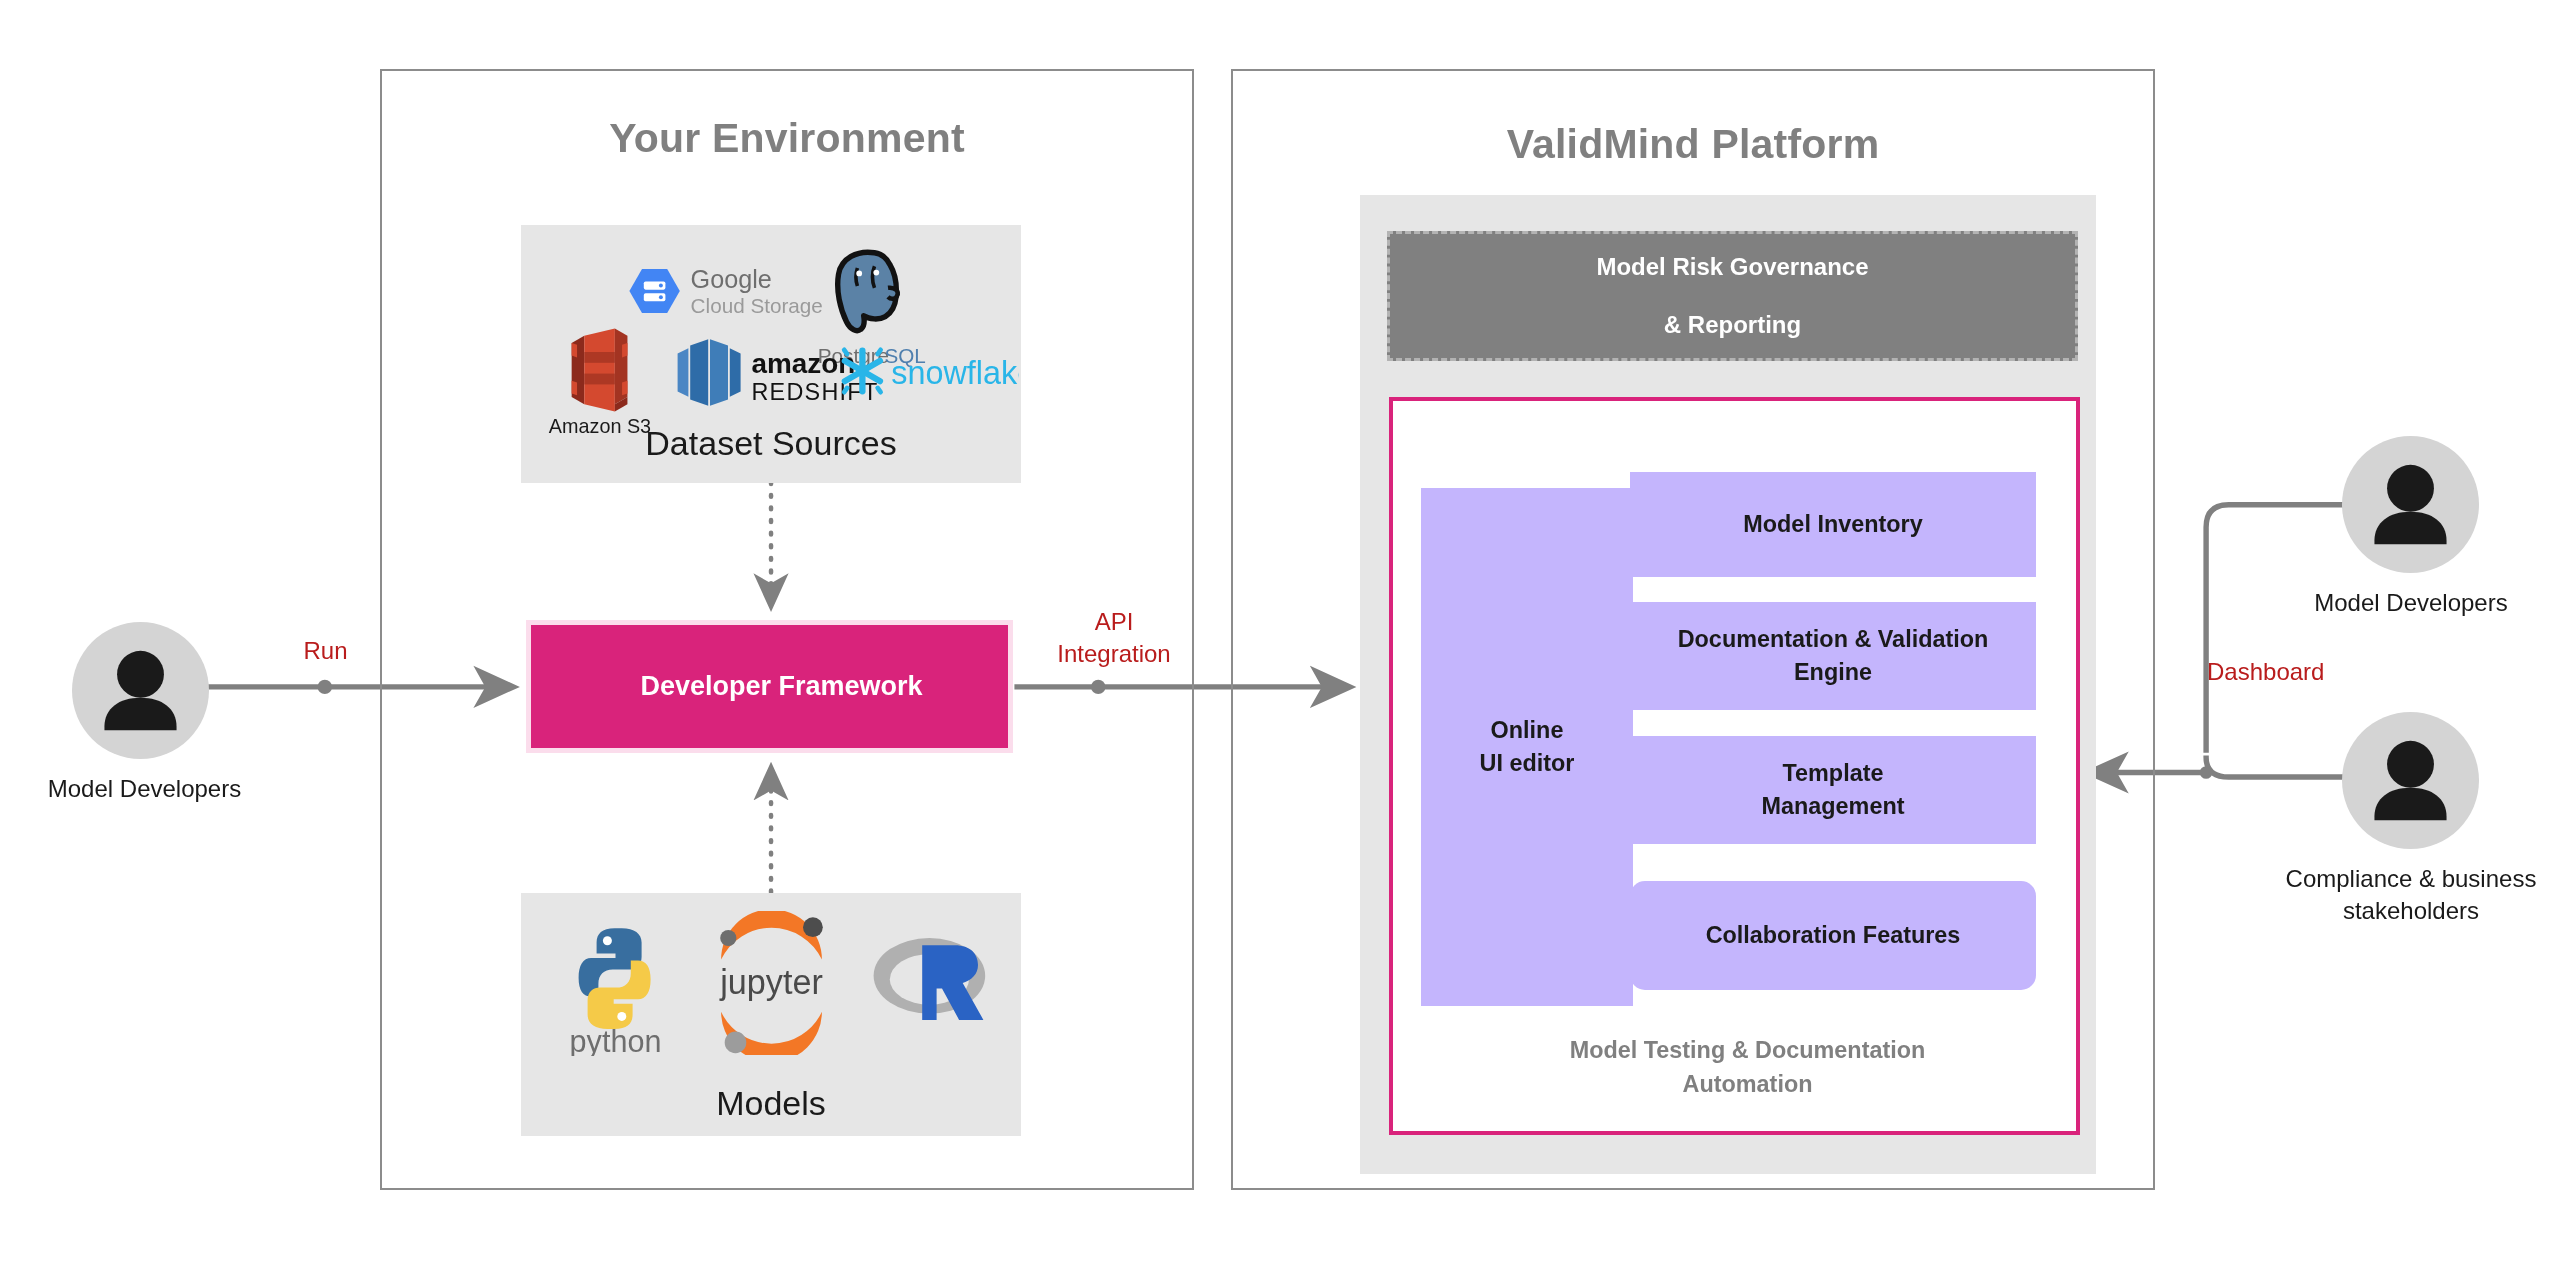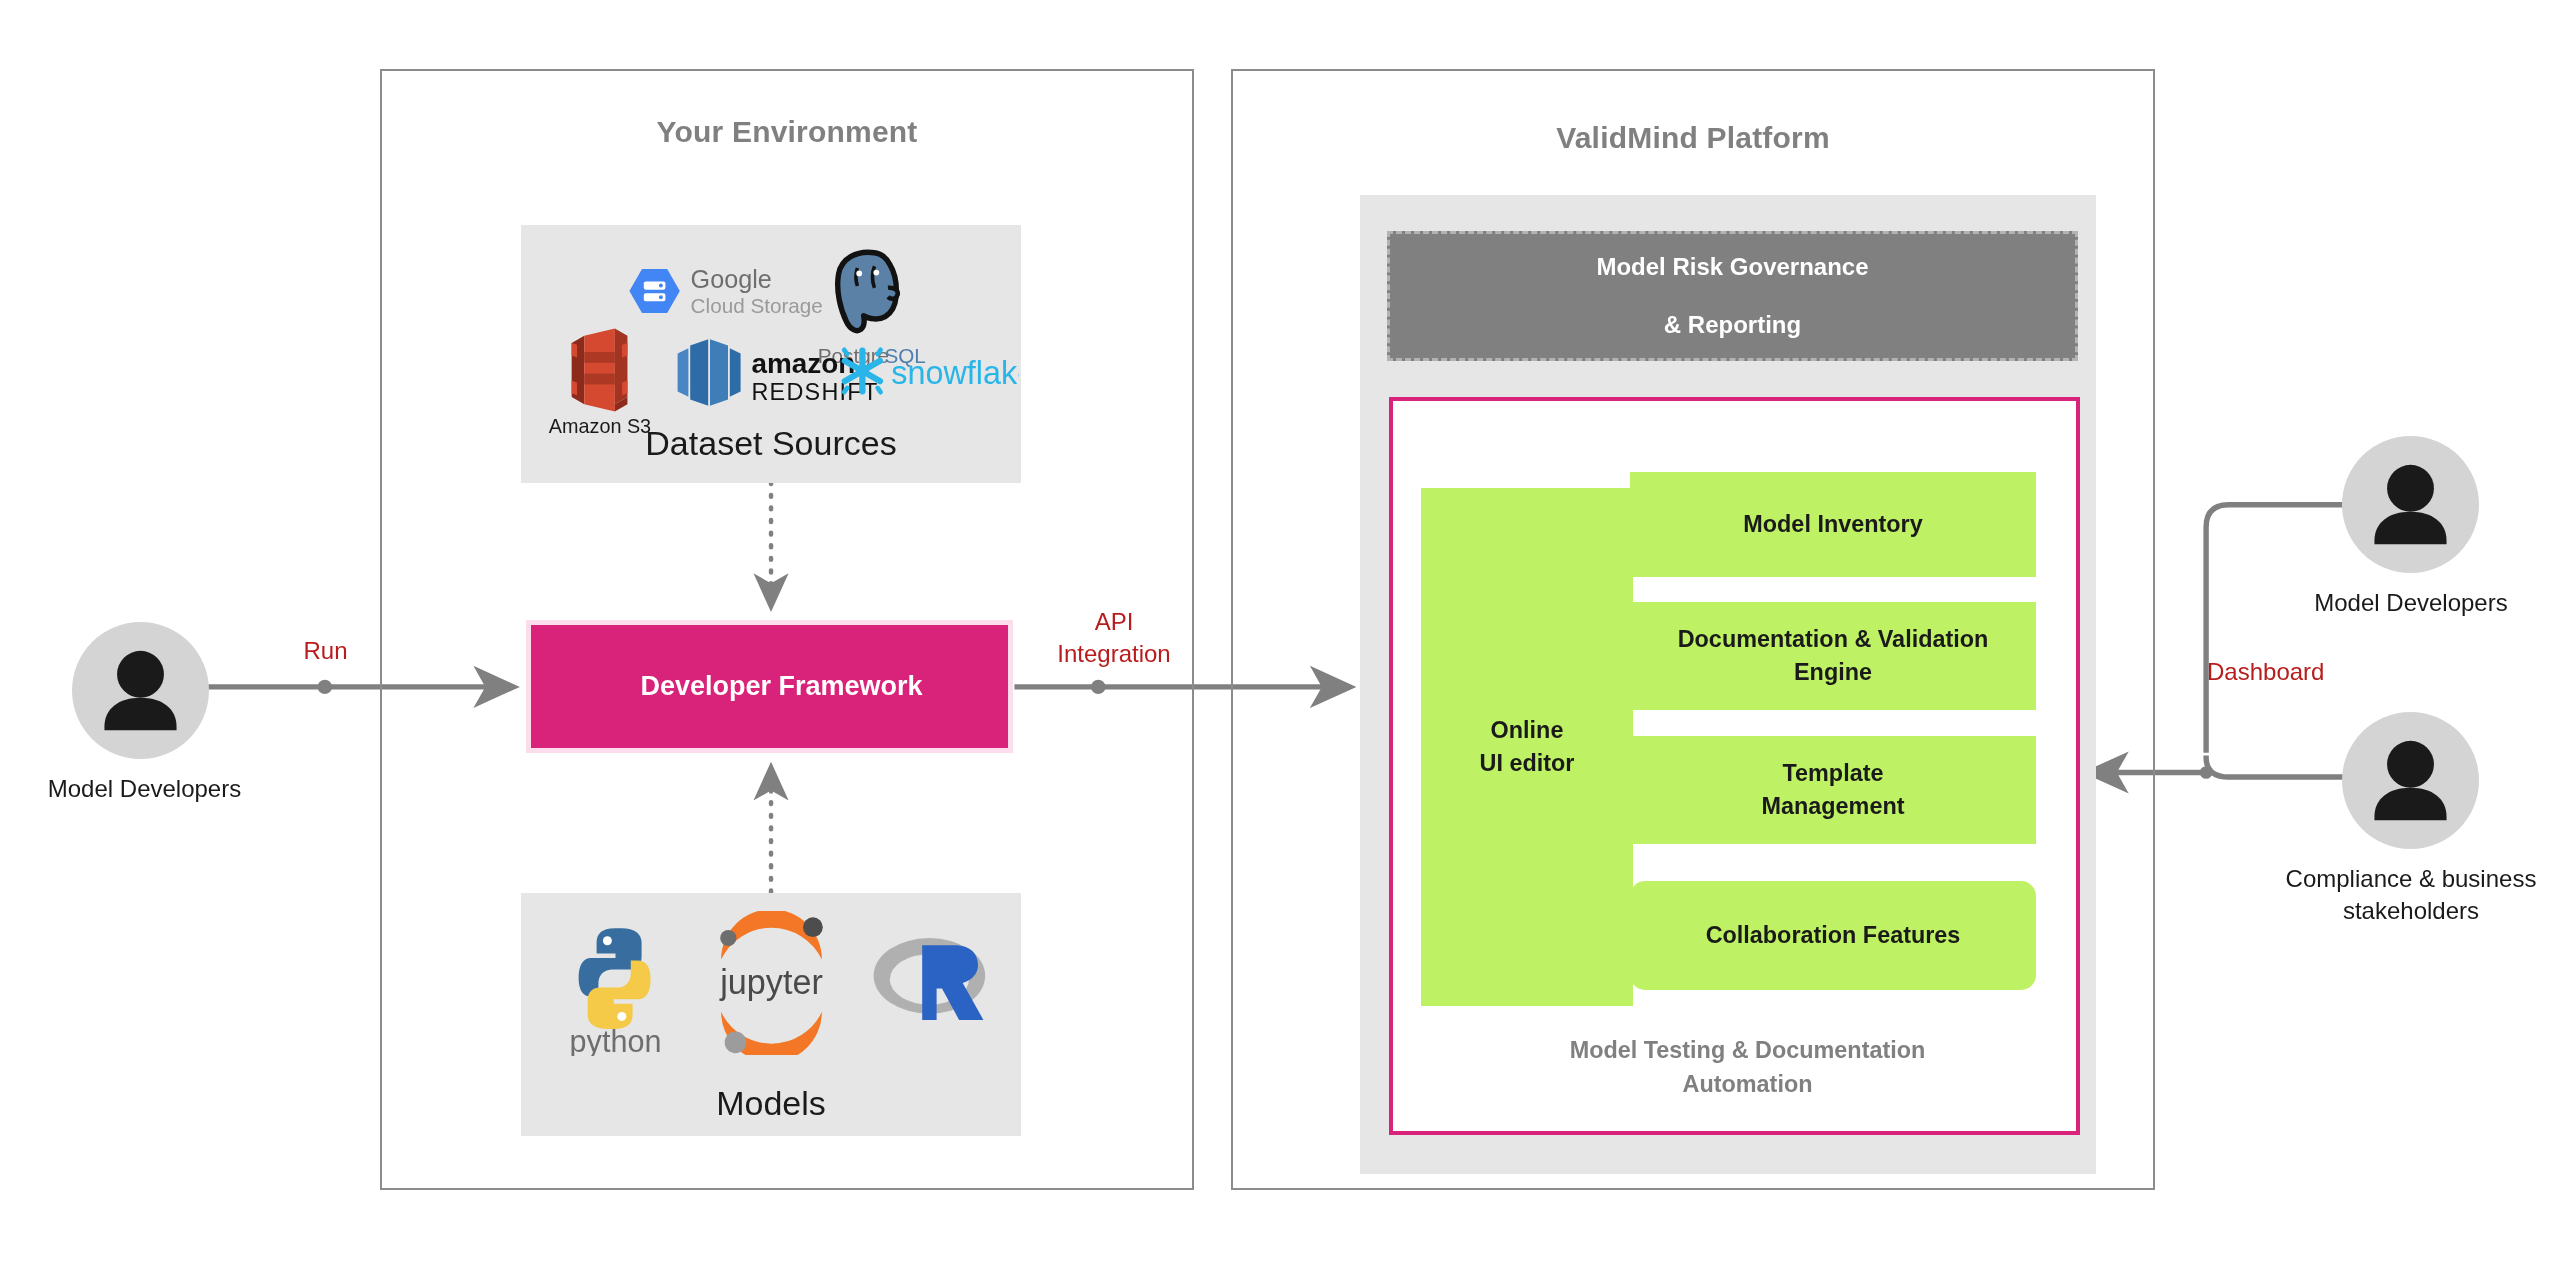--- a/index.html
+++ b/index.html
@@ -24,21 +24,21 @@
     position: absolute;
     border: 2.7px solid #8c8c8c;
     background: transparent;
     box-sizing: border-box;
   }
   .group-title {
     position: absolute;
     text-align: center;
     font-weight: bold;
     color: #808080;
-    font-size: 30px;
+    font-size: 41px;
     letter-spacing: 0.2px;
     white-space: nowrap;
   }
 
   
   .panel-grey {
     position: absolute;
     background: #e6e6e6;
     box-sizing: border-box;
   }
@@ -94,21 +94,21 @@
     text-align: center;
   }
   .pink-frame {
     position: absolute;
     background: #ffffff;
     border: 4.5px solid #d9237b;
     box-sizing: border-box;
   }
   .pink-tile {
     position: absolute;
-    background: #bef264;
+    background: #c4b5fd;
     display: flex;
     align-items: center;
     justify-content: center;
     text-align: center;
     color: #1a1a1a;
     font-weight: bold;
     font-size: 23.4px;
     line-height: 1.42;
     box-sizing: border-box;
     padding: 3.6px 9px;

